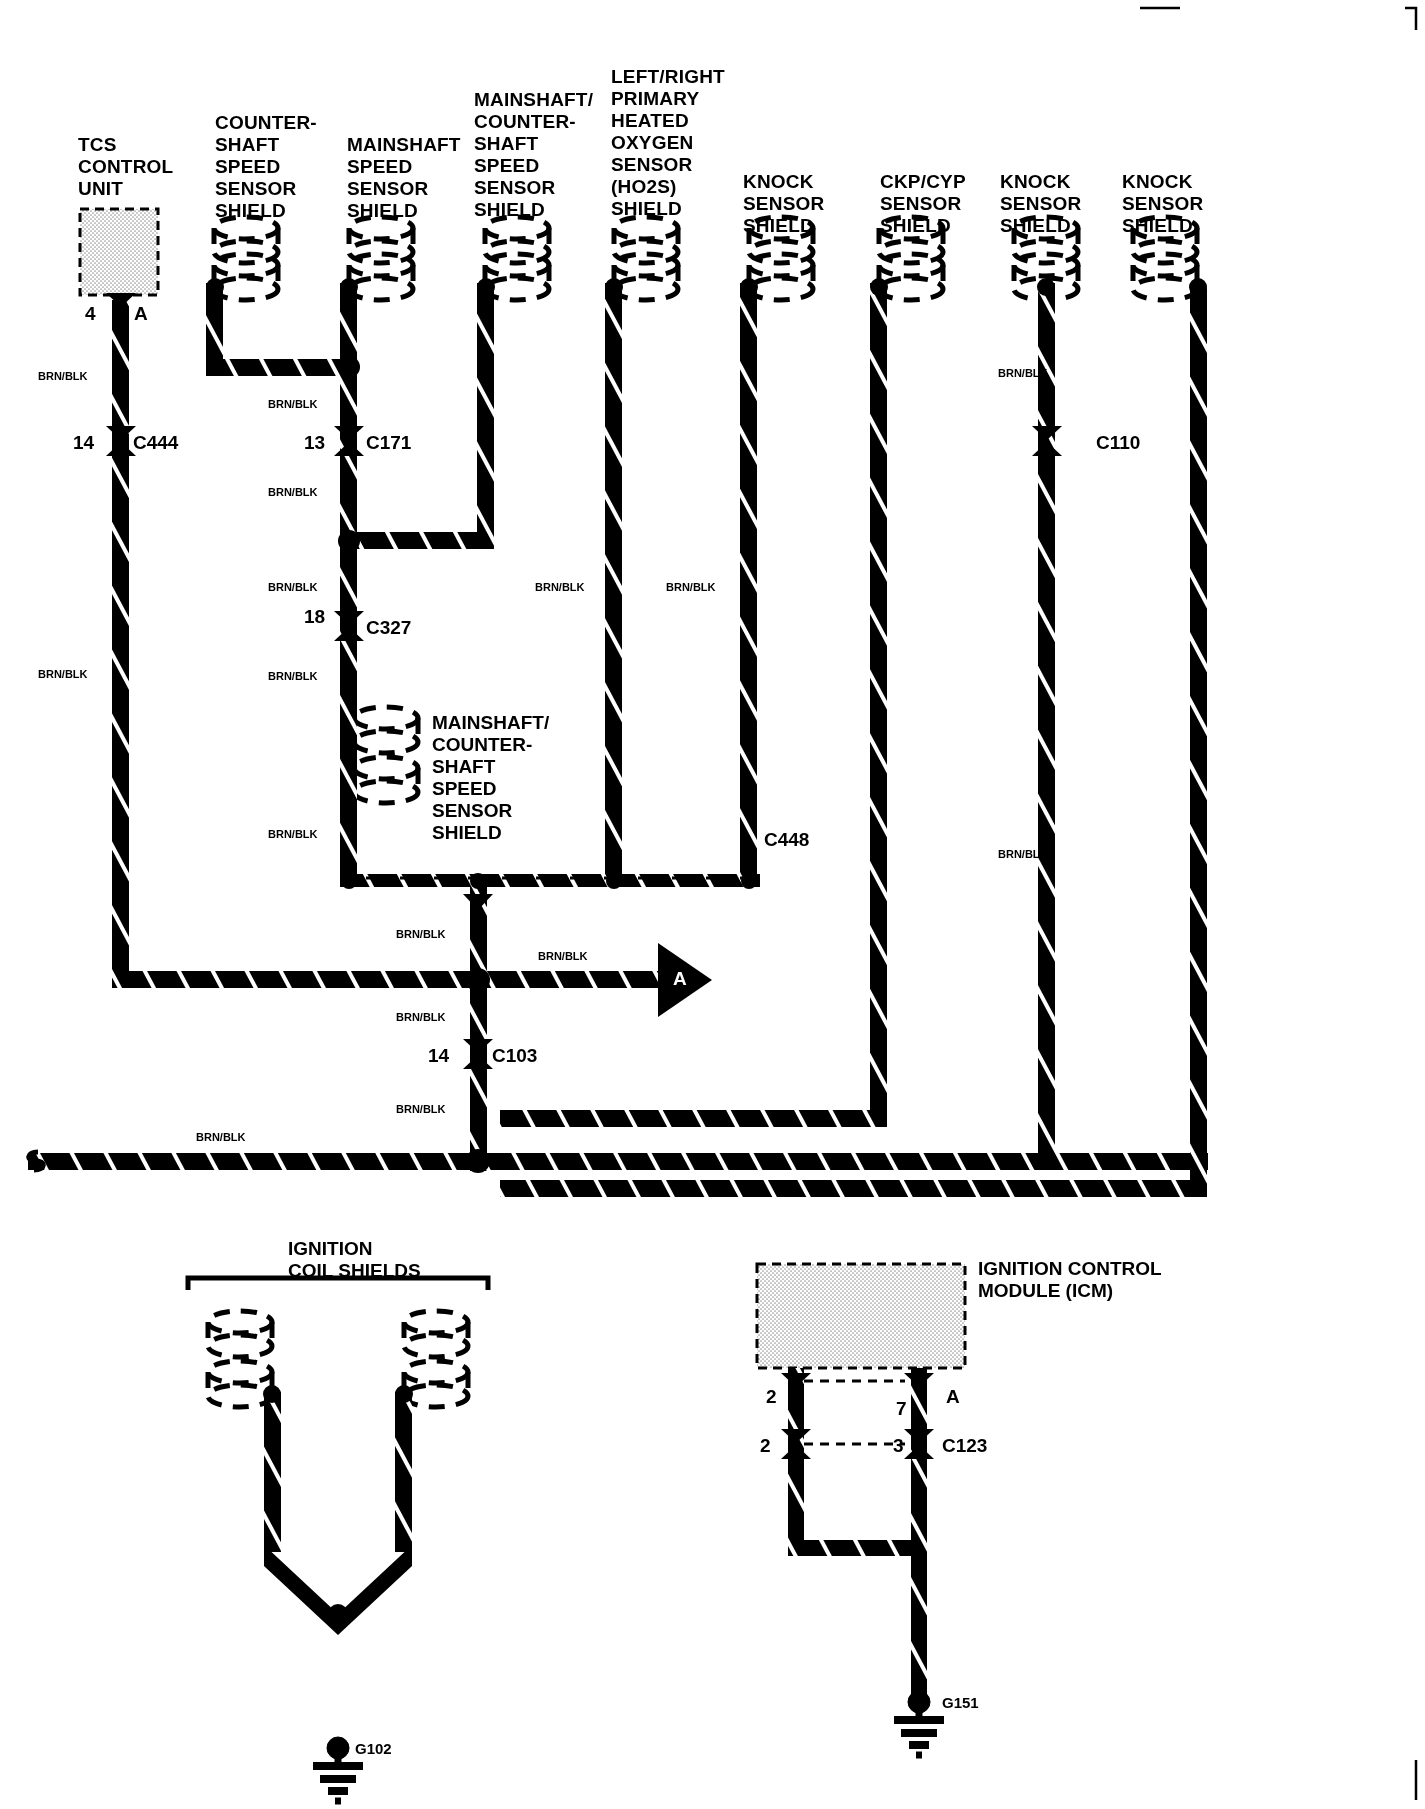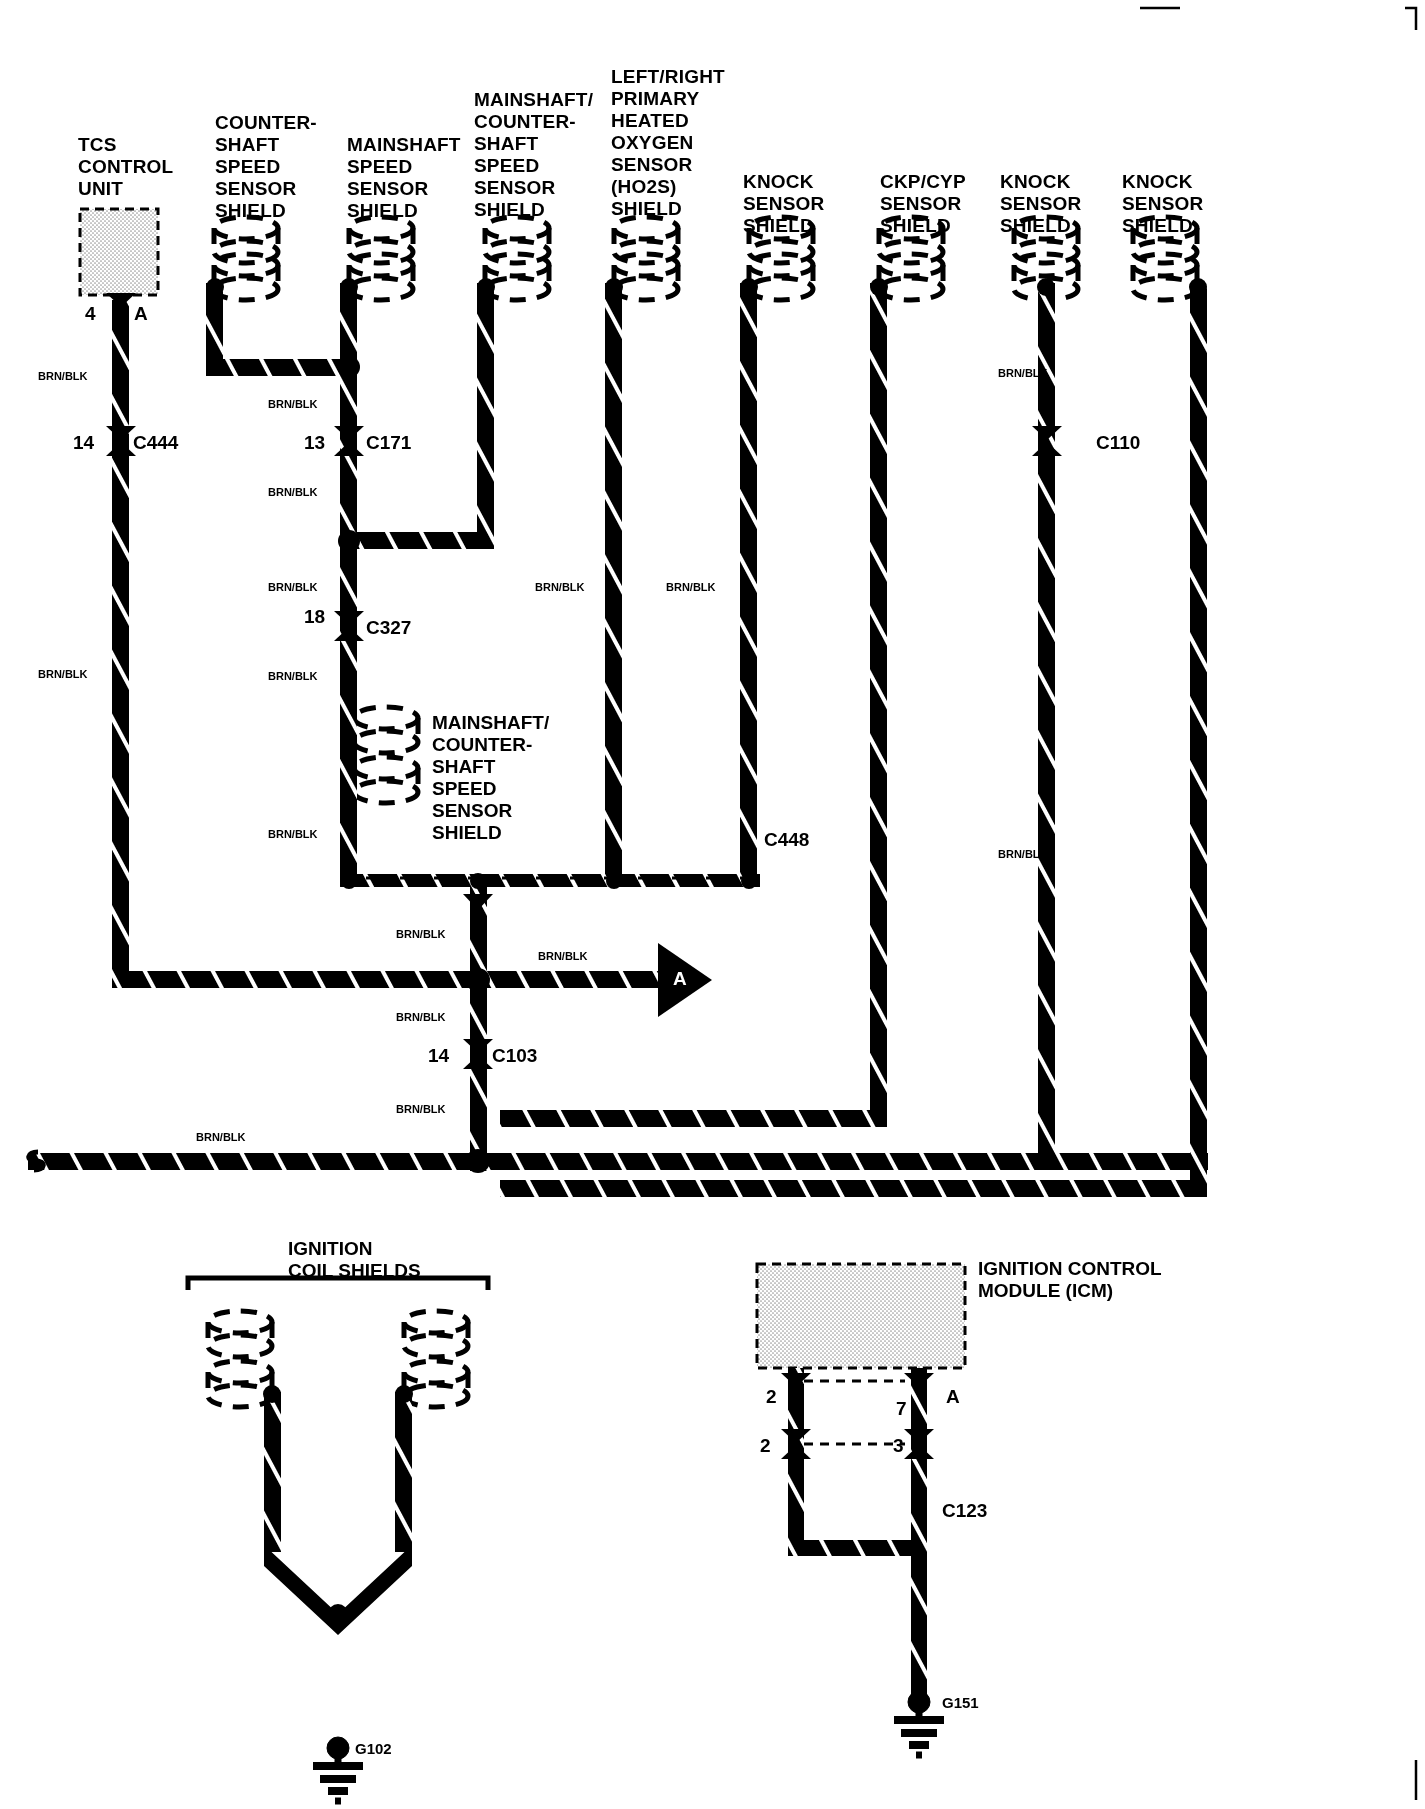--- a/index.html
+++ b/index.html
@@ -432,16 +432,16 @@
 COIL SHIELDS</div>
   <div class="lbl lbl-gnd" style="left:355px; top:1740px;">G102</div>
 
   <div class="lbl lbl-big" style="left:978px; top:1258px;">IGNITION CONTROL
 MODULE (ICM)</div>
   <div class="lbl lbl-pin" style="left:766px; top:1386px;">2</div>
   <div class="lbl lbl-pin" style="left:896px; top:1398px;">7</div>
   <div class="lbl lbl-pin" style="left:946px; top:1386px;">A</div>
   <div class="lbl lbl-conn" style="left:760px; top:1435px;">2</div>
   <div class="lbl lbl-conn" style="left:893px; top:1435px;">3</div>
-  <div class="lbl lbl-conn" style="left:942px; top:1500px;">C123</div>
+  <div class="lbl lbl-conn" style="left:942px; top:1435px;">C123</div>
   <div class="lbl lbl-gnd" style="left:942px; top:1694px;">G151</div>
 
 </div>
 
 </body></html>

